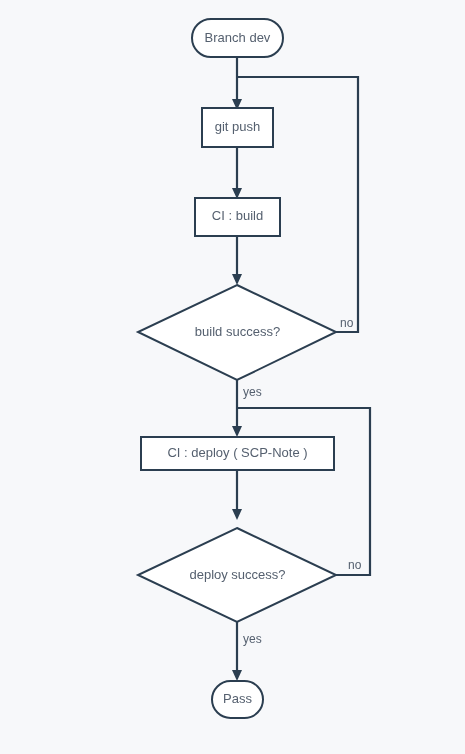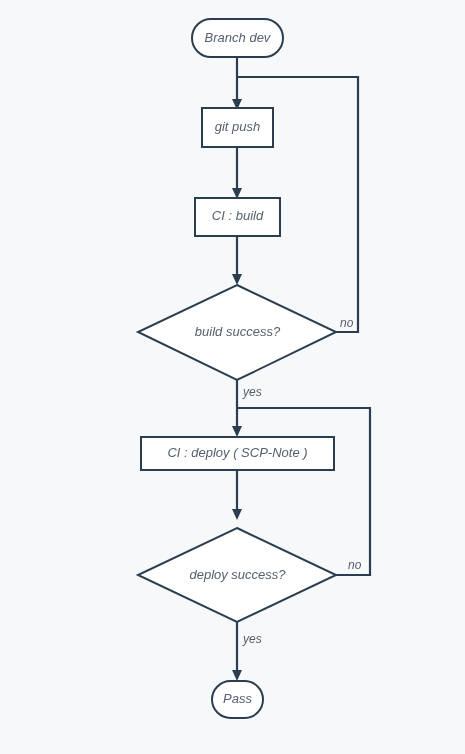--- a/index.html
+++ b/index.html
@@ -12,21 +12,20 @@
     background: #f7f8fa;
     font-family: "Liberation Sans", sans-serif;
     overflow: hidden;
     position: relative;
   }
   #flow-root {
     position: absolute;
     inset: 0;
     width: 465px;
     height: 650px;
-    font-style: italic;
   }
   svg.flow-canvas {
     position: absolute;
     top: 0;
     left: 0;
     width: 465px;
     height: 754px;
     display: block;
   }
   .node-shape {

